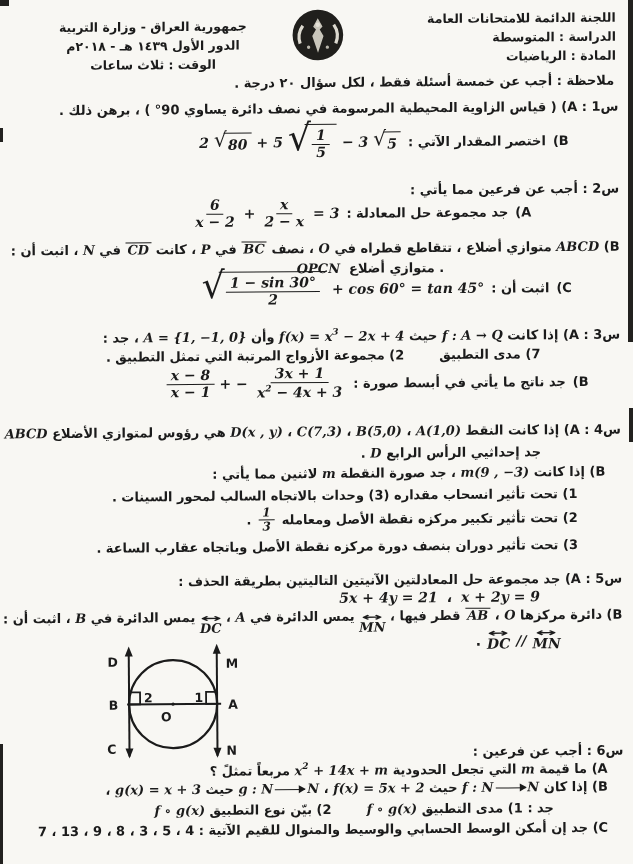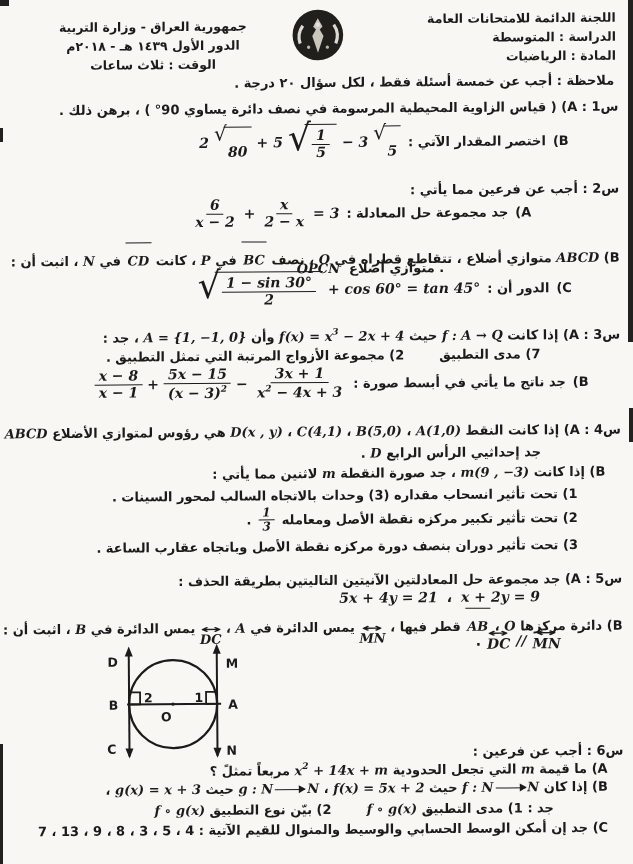--- a/index.html
+++ b/index.html
@@ -30,25 +30,25 @@
   .tag{font-family:"DejaVu Sans",sans-serif;font-style:normal;font-weight:700}
   .m-inline{display:inline-flex;align-items:center;gap:5px;direction:ltr;
             font-family:"DejaVu Serif",serif;font-style:italic;font-weight:700;font-size:14px}
   .fr{display:inline-flex;flex-direction:column;align-items:center;direction:ltr;
       line-height:1.12;vertical-align:middle;font-family:"DejaVu Serif",serif;font-style:italic}
   .fr .n{padding:0 4px;border-bottom:1.5px solid #1b1b1b}
   .fr .d{padding:0 4px}
   .rt{display:inline-flex;align-items:flex-start;direction:ltr}
   .rt .sg{font-style:normal;font-weight:400;font-size:1.45em;line-height:1;
           transform:translateY(-3px);margin-right:-3px}
-  .rt .cnt{border-top:1.6px solid #1b1b1b;padding:16px 4px 0}
+  .rt .cnt{border-top:1.6px solid #1b1b1b;padding:3px 4px 0}
   .rtb .sg{font-size:2.6em;line-height:.8;font-weight:300;transform:translateY(-1px);margin-right:-6px}
   .rtb .cnt{border-top:1.8px solid #1b1b1b;padding:3px 7px 0}
   .sp{font-size:9px;vertical-align:6px;font-style:italic}
-  .ov{display:inline-block;direction:ltr;border-top:1.5px solid #1b1b1b;line-height:1.05;padding:11px 2px}
+  .ov{display:inline-block;direction:ltr;border-top:1.5px solid #1b1b1b;line-height:1.05;padding:0 2px}
   .ln{display:inline-flex;flex-direction:column;align-items:center;direction:ltr;line-height:1}
   .ln .ar{font-size:11px;line-height:7px;transform:scaleX(2.3);font-style:normal}
   .ln .tx{line-height:1.05}
   .larr{display:inline-block;width:30px;height:1.8px;background:#1b1b1b;position:relative;
         vertical-align:middle;margin:0 2px}
   .larr:after{content:"";position:absolute;right:-1px;top:-3.2px;border-left:7px solid #1b1b1b;
         border-top:4px solid transparent;border-bottom:4px solid transparent}
   .gap{display:inline-block;width:26px}
   .diagram{position:absolute;left:64px;top:643px;width:215px;height:118px}
   .diagram line,.diagram circle.c{stroke:#1b1b1b;fill:none}
@@ -161,21 +161,21 @@
       <span>، اثبت أن :</span>
     </div>
 
     <div class="lrow" style="top:261px;left:298px;font-size:13px">
       <span class="mt">OPCN</span>
       <span>متوازي أضلاع .</span>
     </div>
 
     <div class="frow" style="top:271px;right:60px">
       <span class="tag" dir="ltr">(C</span>
-      <span>الدور أن :</span>
+      <span>اثبت أن :</span>
       <span class="m-inline">
         <span class="rt rtb">
             <span class="sg">√</span>
             <span class="cnt"><span class="fr">
                 <span class="n">1 − sin 30°</span>
                 <span class="d">2</span>
               </span></span>
           </span>
         <span>+ cos 60° = tan 45°</span>
       </span>
@@ -201,41 +201,37 @@
 
     <div class="frow" style="top:366px;right:44px">
       <span class="tag" dir="ltr">(B</span>
       <span>جد ناتج ما يأتي في أبسط صورة :</span>
       <span class="m-inline">
         <span class="fr">
             <span class="n">x − 8</span>
             <span class="d">x − 1</span>
           </span>
         <span>+</span>
-        <span class="fr">
-            <span class="n">5x − 15</span>
-            <span class="d"><span>(x − 3)</span><span class="sp">2</span></span>
-          </span>
         <span>−</span>
         <span class="fr">
             <span class="n">3x + 1</span>
             <span class="d"><span>x</span><span class="sp">2</span> <span>− 4x + 3</span></span>
           </span>
       </span>
     </div>
 
     <div class="row" style="top:424px;right:12px">
       <span>س4 :</span>
       <span class="tag" dir="ltr">(A</span>
       <span>إذا كانت النقط</span>
       <span class="mt" dir="ltr">A(1,0)</span>
       <span>،</span>
       <span class="mt" dir="ltr">B(5,0)</span>
       <span>،</span>
-      <span class="mt" dir="ltr">C(4,1)</span>
+      <span class="mt" dir="ltr">C(7,3)</span>
       <span>،</span>
       <span class="mt" dir="ltr">D(x , y)</span>
       <span>هي رؤوس لمتوازي الأضلاع</span>
       <span class="mt" dir="ltr">ABCD</span>
       <span>،</span>
     </div>
 
     <div class="row" style="top:446px;right:92px">
       <span>جد إحداثيي الرأس الرابع</span>
       <span class="mt" dir="ltr">D</span>

